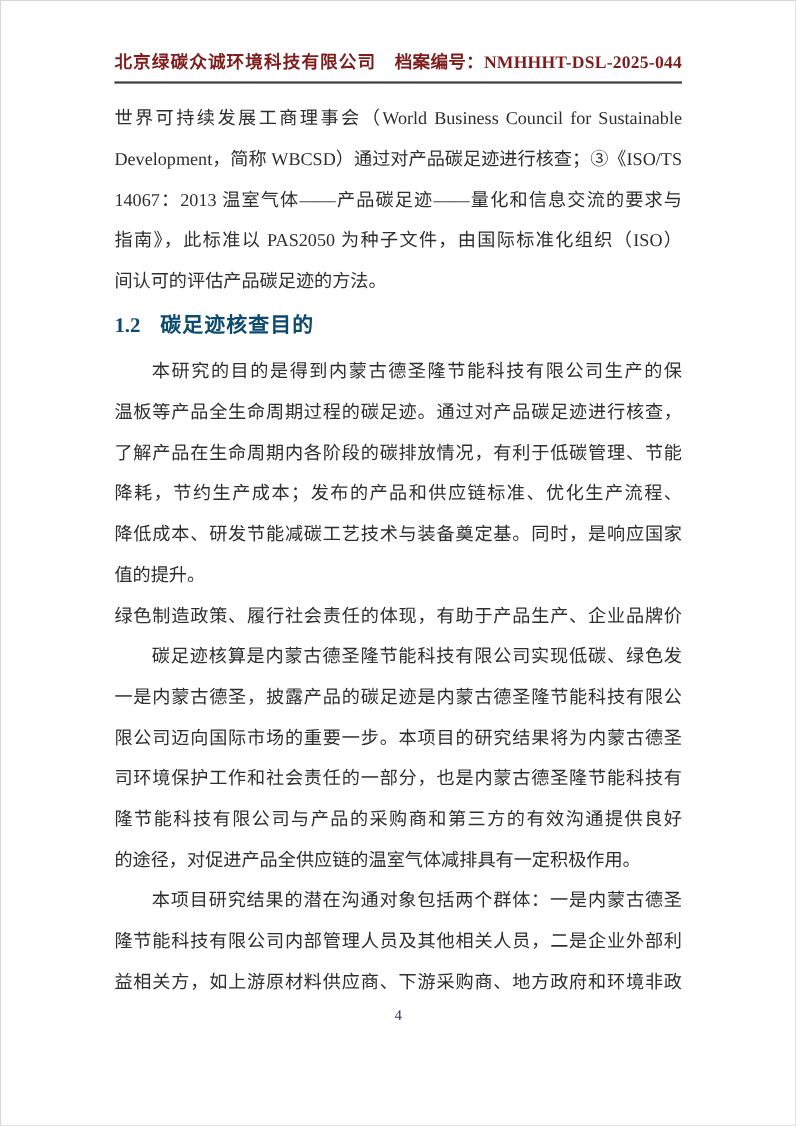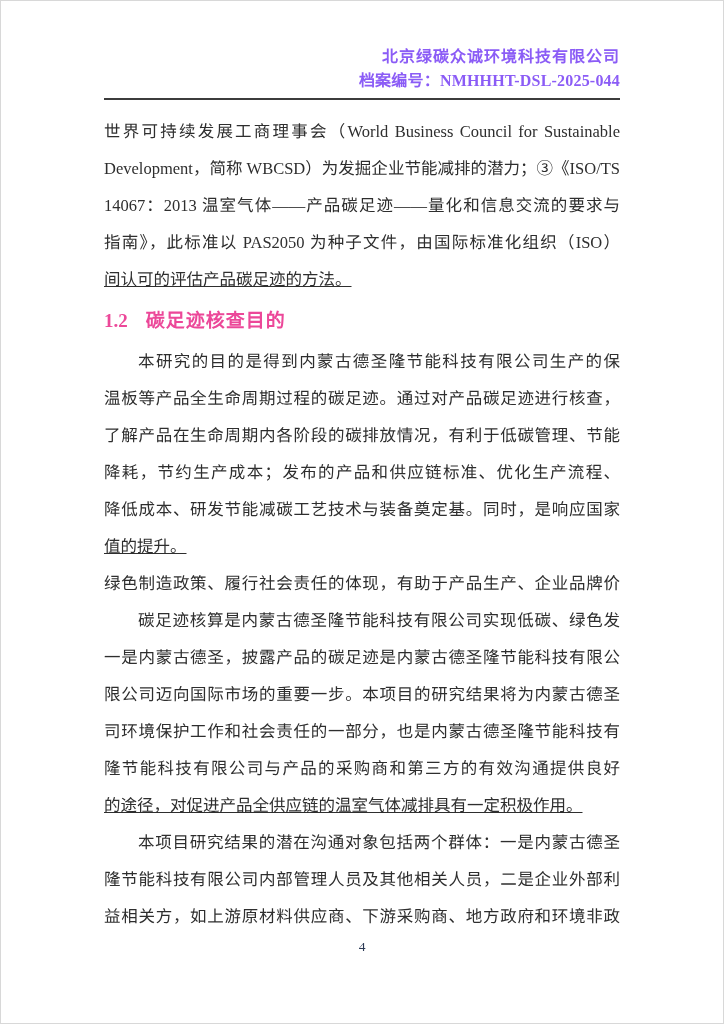--- a/index.html
+++ b/index.html
@@ -28,52 +28,50 @@
   
   .doc-header {
     display: flex;
     justify-content: space-between;
     align-items: flex-end;
     padding-top: 42px;
     padding-bottom: 7px;
     border-bottom: 2px solid #3c3c3c;
     font-size: 16px;
     font-weight: bold;
-    color: #8b5cf6;
+    color: #7f1d1d;
     letter-spacing: 1px;
-    flex-direction: column;
   }
   .doc-header .right { letter-spacing: 0.2px; }
   
   .doc-body {
     padding-top: 13px;
   }
   .line {
     height: 37px;
     line-height: 37px;
     font-size: 16.5px;
     text-align: justify;
     text-align-last: justify;
     text-justify: inter-character;
     white-space: nowrap;
     overflow: hidden;
   }
   .line.last {
     text-align-last: left;
-    text-decoration: underline;
   }
   .line.indent {
     padding-left: 34px;
   }
   .section-heading {
     height: 45px;
     line-height: 45px;
     font-size: 19px;
     font-weight: bold;
-    color: #ec4899;
+    color: #0c4a6e;
     letter-spacing: 1px;
   }
   .section-heading .num {
     margin-right: 18px;
     letter-spacing: 0;
   }
   
   .doc-footer {
     margin-top: 4px;
     text-align: center;
@@ -89,21 +87,21 @@
 
     <div class="doc-header">
       <span class="left">北京绿碳众诚环境科技有限公司</span>
       <span class="right">档案编号：NMHHHT-DSL-2025-044</span>
     </div>
 
     <div class="doc-body">
 
       <div class="paragraph">
         <div class="line">世界可持续发展工商理事会（World Business Council for Sustainable</div>
-        <div class="line">Development，简称 WBCSD）为发掘企业节能减排的潜力；③《ISO/TS</div>
+        <div class="line">Development，简称 WBCSD）通过对产品碳足迹进行核查；③《ISO/TS</div>
         <div class="line">14067：2013 温室气体——产品碳足迹——量化和信息交流的要求与</div>
         <div class="line">指南》，此标准以 PAS2050 为种子文件，由国际标准化组织（ISO）</div>
         <div class="line last">间认可的评估产品碳足迹的方法。</div>
       </div>
 
       <div class="section-heading">
         <span class="num">1.2</span><span>碳足迹核查目的</span>
       </div>
 
       <div class="paragraph">

